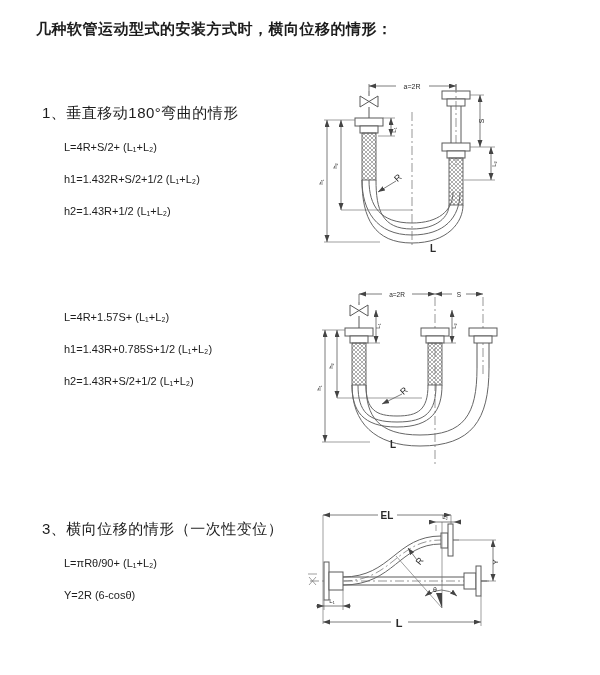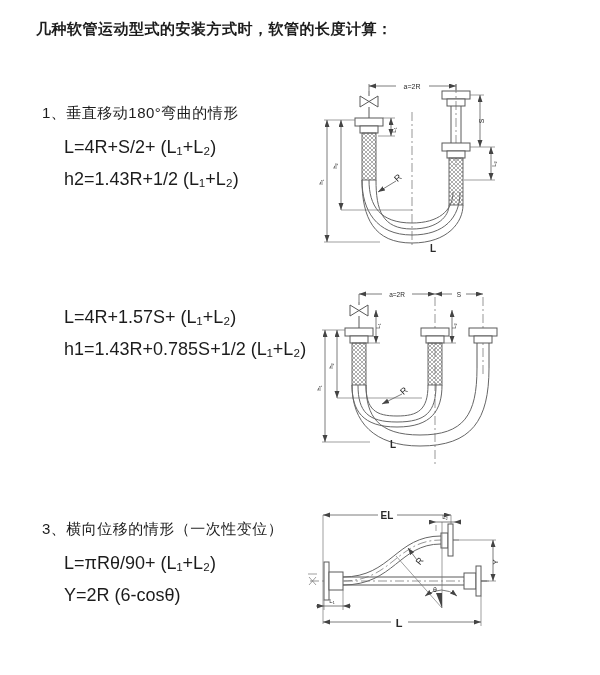--- a/index.html
+++ b/index.html
@@ -4,50 +4,52 @@
 <style>
   html,body{margin:0;padding:0;}
   body{
     width:600px;height:675px;background:#ffffff;position:relative;overflow:hidden;
     font-family:"Liberation Sans",sans-serif;color:#1c1c1c;
   }
   .page-title{position:absolute;left:36px;top:20px;font-size:15px;font-weight:bold;letter-spacing:.5px;white-space:nowrap;}
   .section{position:absolute;left:42px;width:278px;}
   .sec1{top:104px;} .sec2{top:301px;} .sec3{top:520px;}
   .heading{font-size:15px;font-weight:normal;letter-spacing:.5px;margin:0 0 8px 0;white-space:nowrap;}
-  .formulas{margin-left:22px;font-size:18px;}
+  .formulas{margin-left:22px;font-size:11px;}
   .formula{height:32px;line-height:32px;white-space:nowrap;}
   .diagram{position:absolute;}
   .d1{left:312px;top:70px;} .d2{left:312px;top:280px;} .d3{left:296px;top:496px;}
   svg{display:block;}
   svg text{font-family:"Liberation Sans",sans-serif;fill:#2a2a2a;}
   .dimline{stroke:#5a5a5a;stroke-width:.8;fill:none;}
   .thin{stroke:#777;stroke-width:.7;fill:none;}
   .pipe{stroke:#5a5a5a;stroke-width:1;fill:none;}
   .flange{stroke:#5a5a5a;stroke-width:1;fill:#ffffff;}
   .hose{stroke:#666;stroke-width:1;fill:none;}
   .cl{stroke:#6a6a6a;stroke-width:.7;fill:none;stroke-dasharray:9 3 2 3;}
 </style>
 </head>
 <body>
 
-<div class="page-title">几种软管运动型式的安装方式时，软管的长度计算：</div>
+<div class="page-title">几种软管运动型式的安装方式时，横向位移的情形：</div>
 
 <div class="section sec1">
   <div class="heading">1、垂直移动180°弯曲的情形</div>
   <div class="formulas">
     <div class="formula">L=4R+S/2+ (L₁+L₂)</div>
+    <div class="formula">h1=1.432R+S/2+1/2 (L₁+L₂)</div>
     <div class="formula">h2=1.43R+1/2 (L₁+L₂)</div>
   </div>
 </div>
 
 <div class="section sec2">
   <div class="formulas">
     <div class="formula">L=4R+1.57S+ (L₁+L₂)</div>
     <div class="formula">h1=1.43R+0.785S+1/2 (L₁+L₂)</div>
+    <div class="formula">h2=1.43R+S/2+1/2 (L₁+L₂)</div>
   </div>
 </div>
 
 <div class="section sec3">
   <div class="heading">3、横向位移的情形（一次性变位）</div>
   <div class="formulas">
     <div class="formula">L=πRθ/90+ (L₁+L₂)</div>
     <div class="formula">Y=2R (6-cosθ)</div>
   </div>
 </div>

